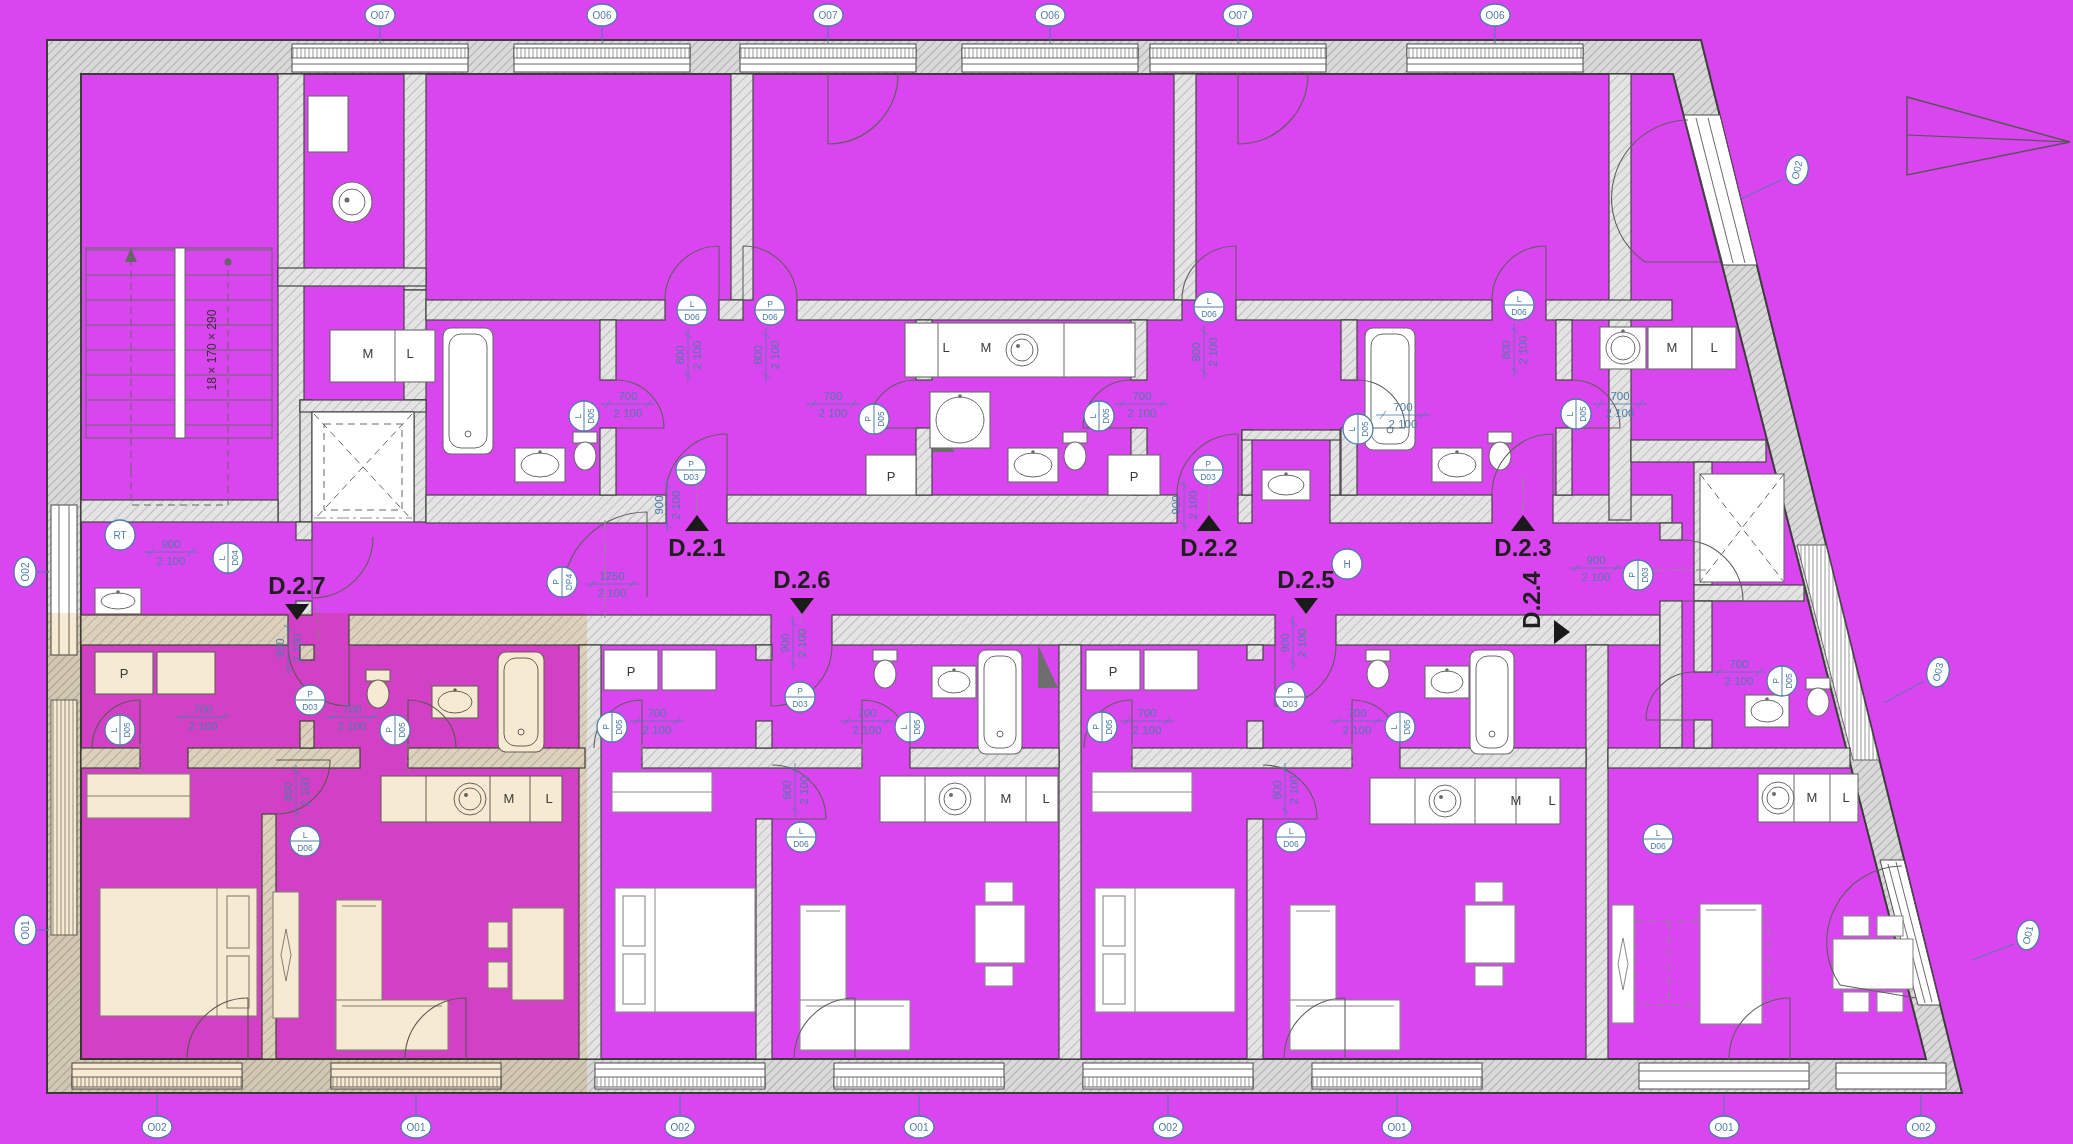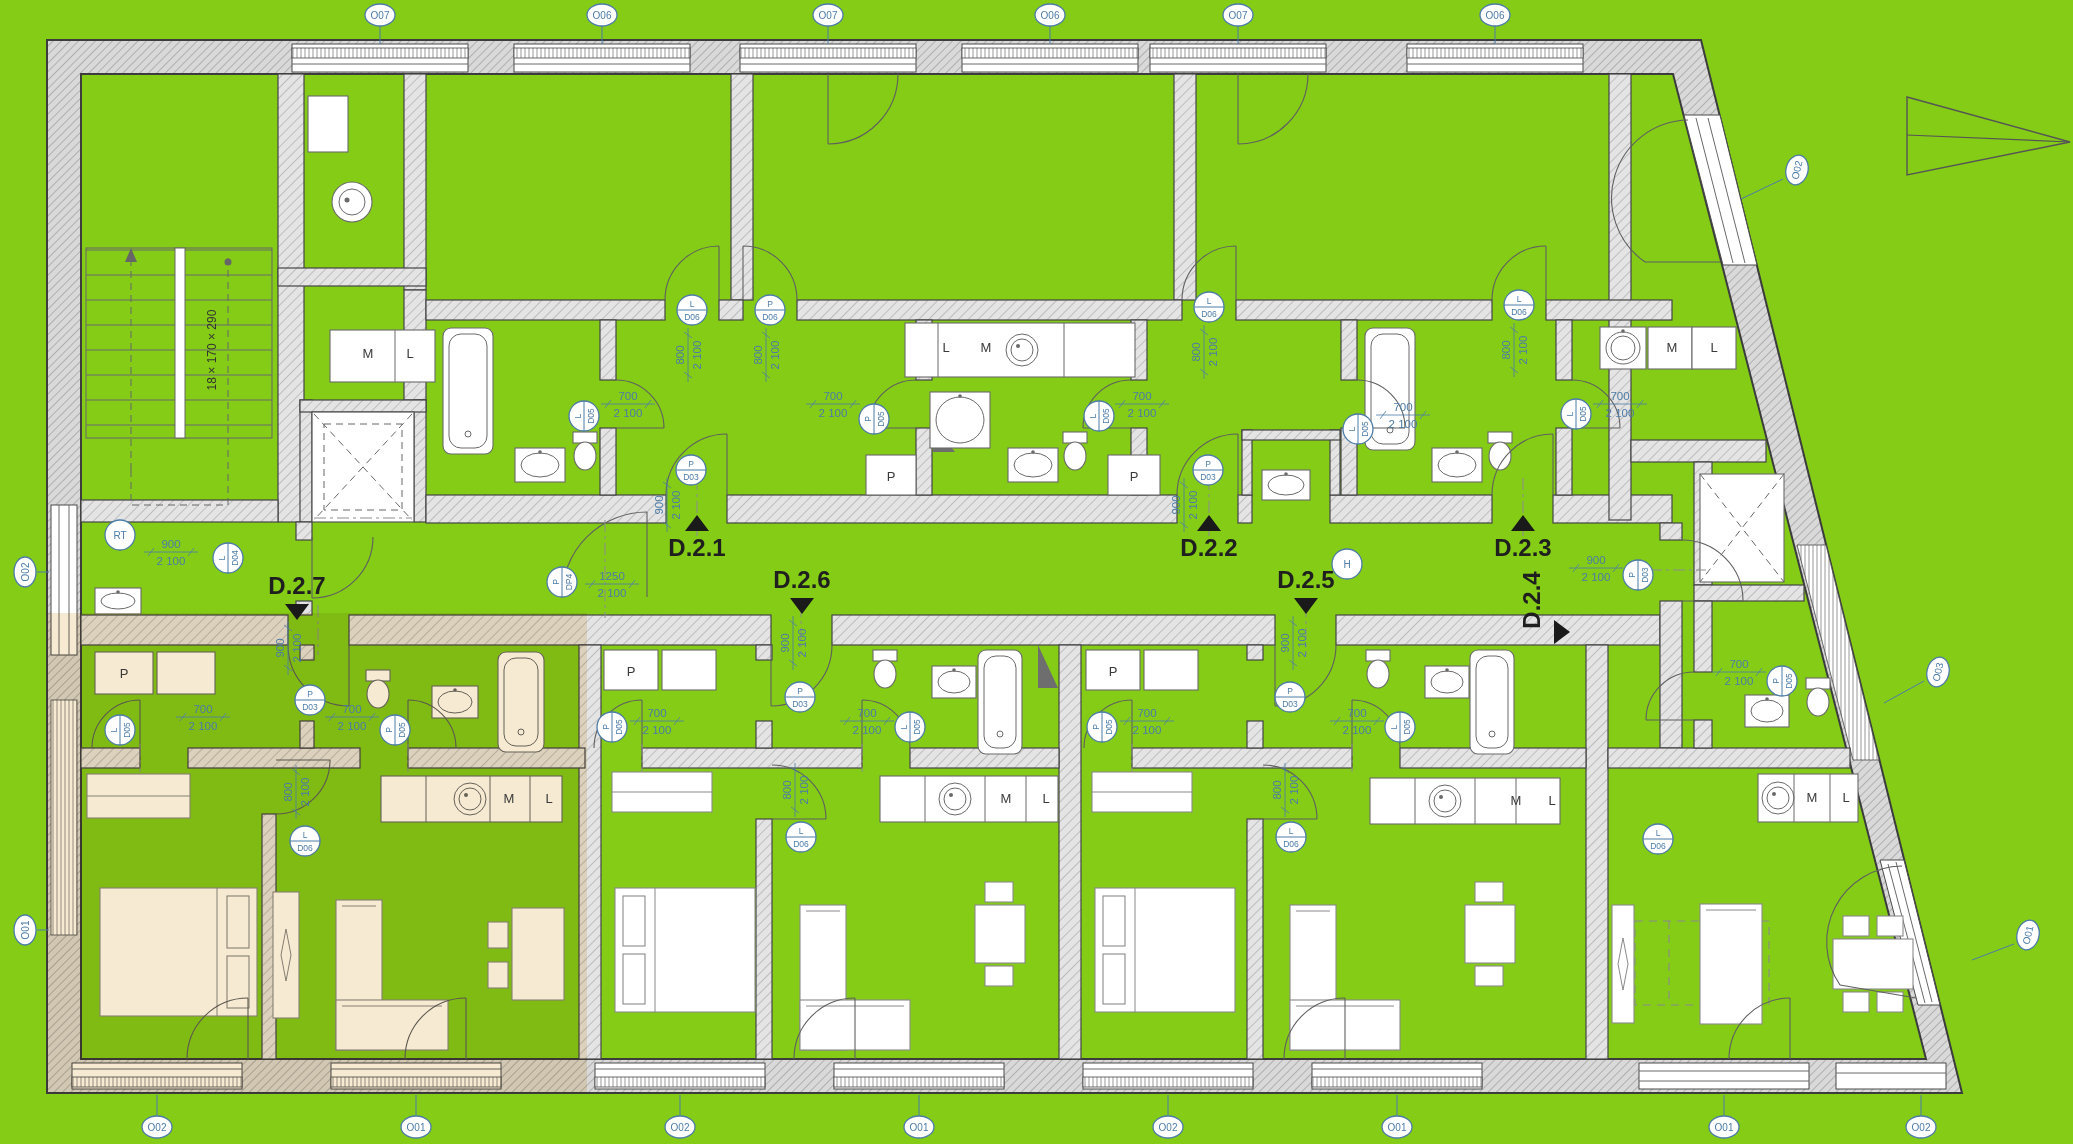--- a/index.html
+++ b/index.html
@@ -1,17 +1,17 @@
 <!DOCTYPE html>
 <html><head>
 <meta charset="utf-8">
 <title>Floor plan</title>
 <style>
   html,body{margin:0;padding:0;background:#fff;}
-  #stage{width:2073px;height:1144px;position:relative;background:#84cc16;overflow:hidden;}
+  #stage{width:2073px;height:1144px;position:relative;background:#d946ef;overflow:hidden;}
   svg text{font-family:"Liberation Sans",sans-serif;}
   .wall{fill:url(#hG);stroke:#454545;stroke-width:1.2;}
   .ext{fill:url(#hE);stroke:#3c3c3c;stroke-width:2;fill-rule:evenodd;}
   .win{fill:#fff;stroke:#4a4a4a;stroke-width:1;}
   .vh{fill:url(#vH);stroke:#4a4a4a;stroke-width:.8;}
   .fx{fill:#fff;stroke:#6a6a6a;stroke-width:1.1;}
   .fxl{stroke:#6a6a6a;stroke-width:1;fill:none;}
   .fu{fill:#fff;stroke:#8a8a8a;stroke-width:1.1;}
   .ful{stroke:#8a8a8a;stroke-width:1;fill:none;}
   .fud{fill:none;stroke:#8a8a8a;stroke-width:1.1;stroke-dasharray:8 6;}

